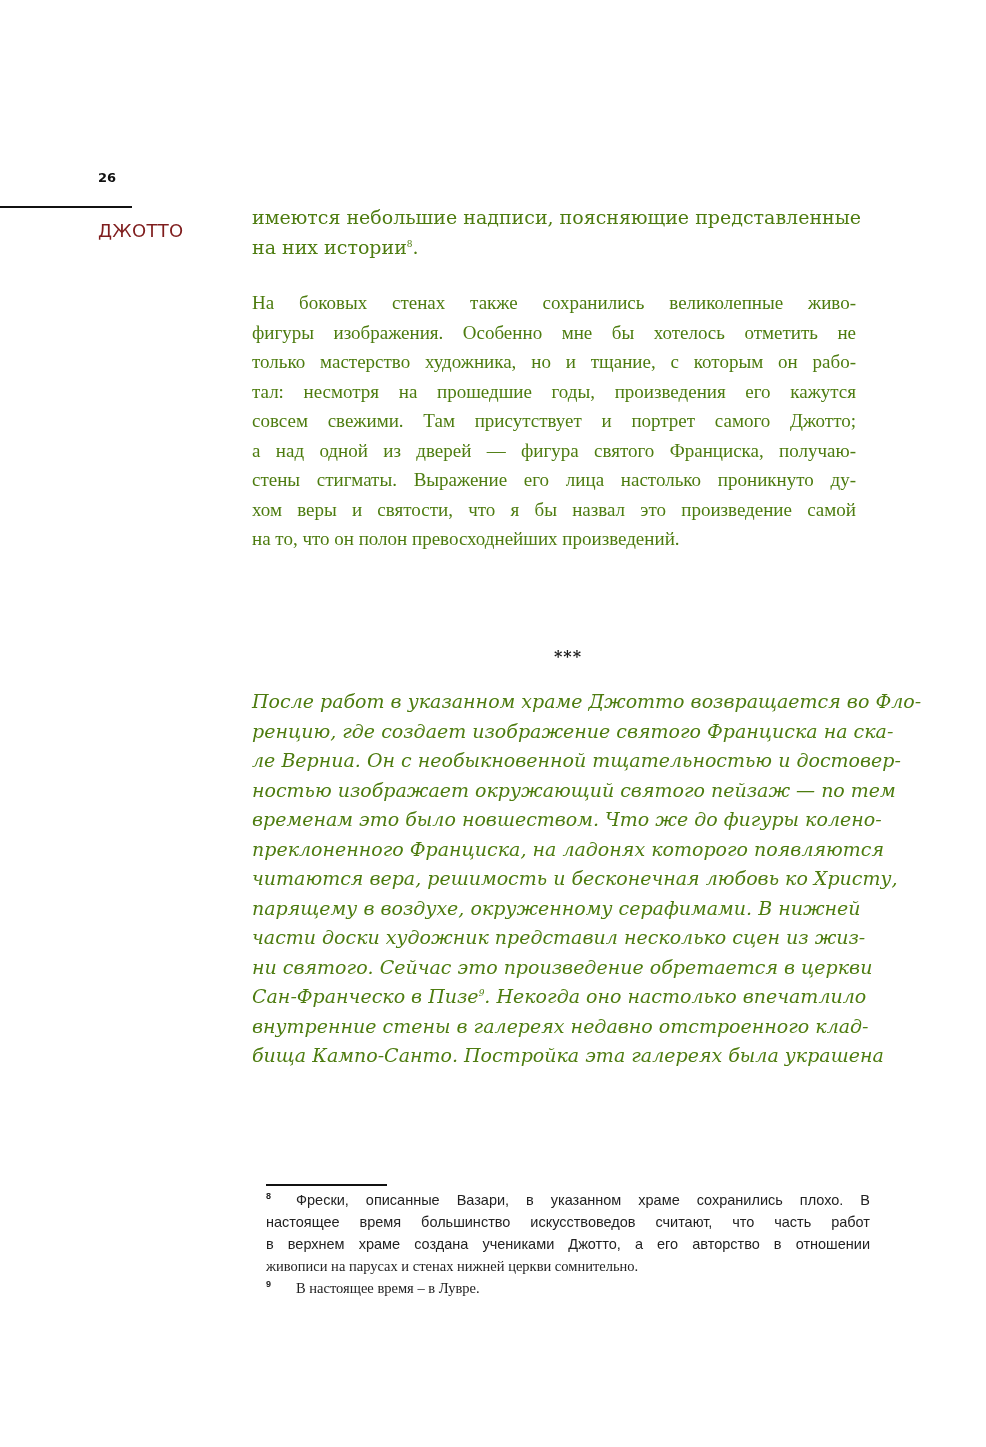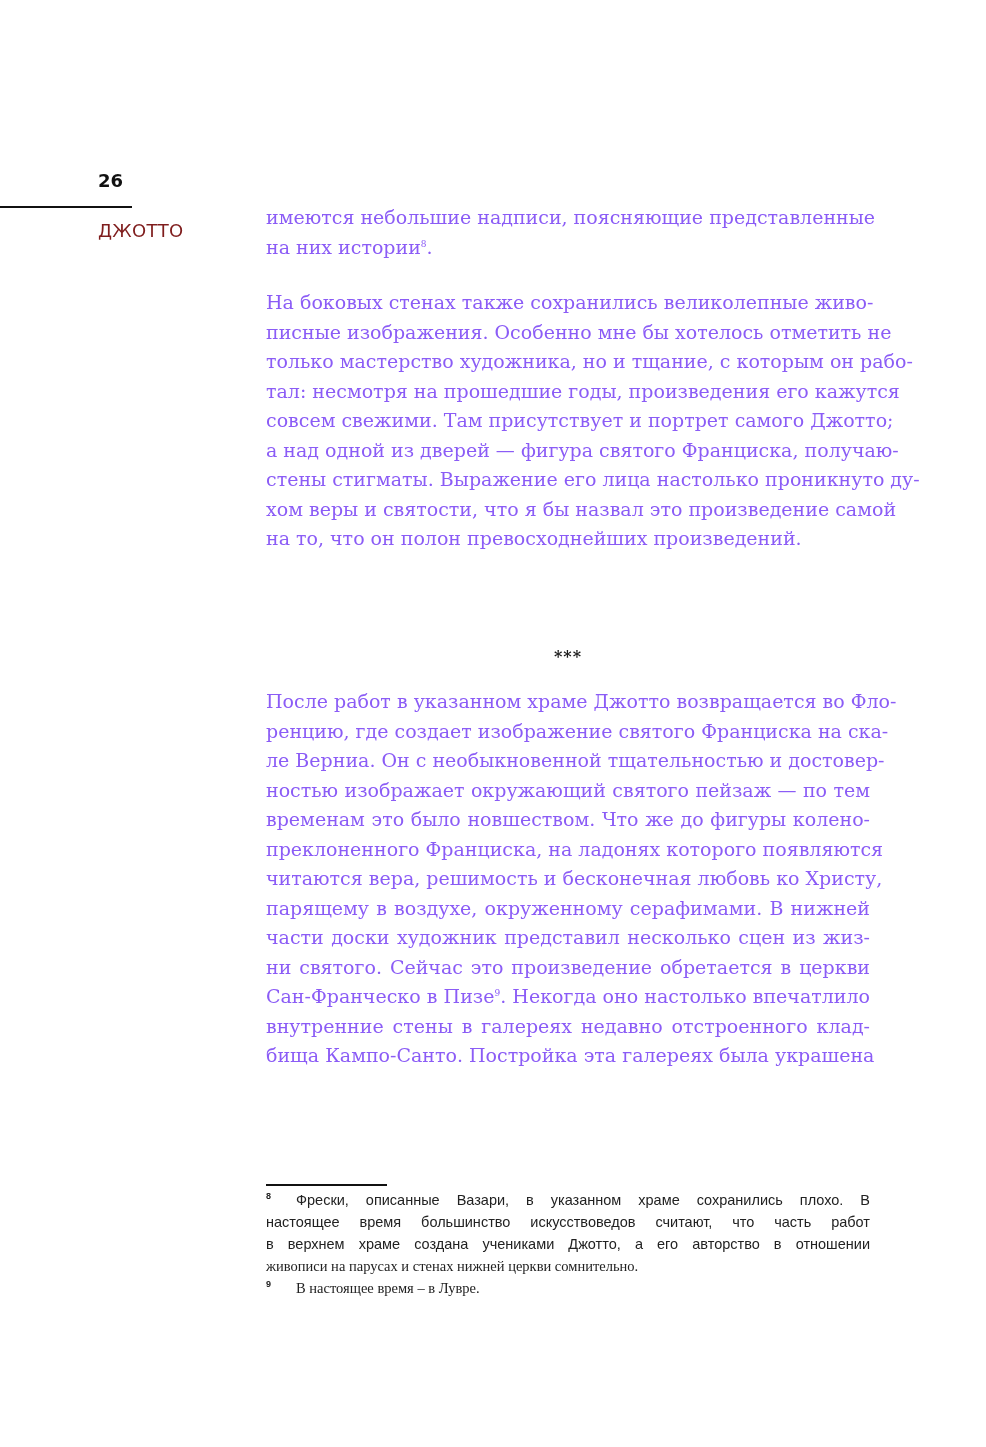--- a/index.html
+++ b/index.html
@@ -1,37 +1,37 @@
 <!DOCTYPE html>
 <html><head>
 <meta charset="utf-8">
 <style>
   html, body { margin: 0; padding: 0; background: #ffffff; }
   body { width: 986px; height: 1447px; position: relative; overflow: hidden; color: #1a1a1a; }
   .page-number {
     position: absolute; left: 98px; top: 170px;
-    font-family: "DejaVu Sans", sans-serif; font-weight: bold; font-size: 18px; color: #111;
+    font-family: "DejaVu Sans", sans-serif; font-weight: bold; font-size: 13px; color: #111;
   }
   .header-rule {
     position: absolute; left: 0; top: 206px; width: 132px; height: 0;
     border-top: 2px solid #111;
   }
   .running-head {
     position: absolute; left: 98px; top: 220px;
     font-family: "DejaVu Sans", sans-serif; font-size: 18px; letter-spacing: 0.3px; color: #7f1d1d;
   }
   .body-text {
-    position: absolute; left: 266px; width: 604px;
-    font-family: "DejaVu Serif", serif; font-size: 19px; line-height: 29.5px; color: #8b5cf6;
+    position: absolute; left: 252px; width: 604px;
+    font-family: "DejaVu Serif", serif; font-size: 19px; line-height: 29.5px; color: #4d7c0f;
   }
   .line { display: block; white-space: nowrap; text-align-last: justify; text-align: justify; }
   .line.last { text-align-last: left; }
   .p1 { top: 203px; }
-  .p2 { top: 288px; }
-  .p3 { top: 687px; }
+  .p2 { top: 288px; font-family: Liberation Serif, serif; }
+  .p3 { top: 687px; font-style: italic; }
   .sep {
     position: absolute; left: 266px; width: 604px; top: 647px; text-align: center;
     font-family: "DejaVu Serif", serif; font-weight: bold; font-size: 16px; letter-spacing: 1px;
   }
   sup { font-size: 9px; vertical-align: super; line-height: 0; }
   .fn-rule {
     position: absolute; left: 266px; top: 1184px; width: 121px; height: 0;
     border-top: 2px solid #111;
   }
   .footnotes {
@@ -51,21 +51,21 @@
 <div class="header-rule"></div>
 <div class="running-head">ДЖОТТО</div>
 
 <div class="body-text p1">
   <span class="line">имеются небольшие надписи, поясняющие представленные</span>
   <span class="line last"><span>на них истории</span><sup>8</sup><span>.</span></span>
 </div>
 
 <div class="body-text p2">
   <span class="line">На боковых стенах также сохранились великолепные живо-</span>
-  <span class="line">писные изображения. Особенно мне бы хотелось отметить не</span>
+  <span class="line">фигуры изображения. Особенно мне бы хотелось отметить не</span>
   <span class="line">только мастерство художника, но и тщание, с которым он рабо-</span>
   <span class="line">тал: несмотря на прошедшие годы, произведения его кажутся</span>
   <span class="line">совсем свежими. Там присутствует и портрет самого Джотто;</span>
   <span class="line">а над одной из дверей — фигура святого Франциска, получаю-</span>
   <span class="line">стены стигматы. Выражение его лица настолько проникнуто ду-</span>
   <span class="line">хом веры и святости, что я бы назвал это произведение самой</span>
   <span class="line last">на то, что он полон превосходнейших произведений.</span>
 </div>
 
 <div class="sep">***</div>

